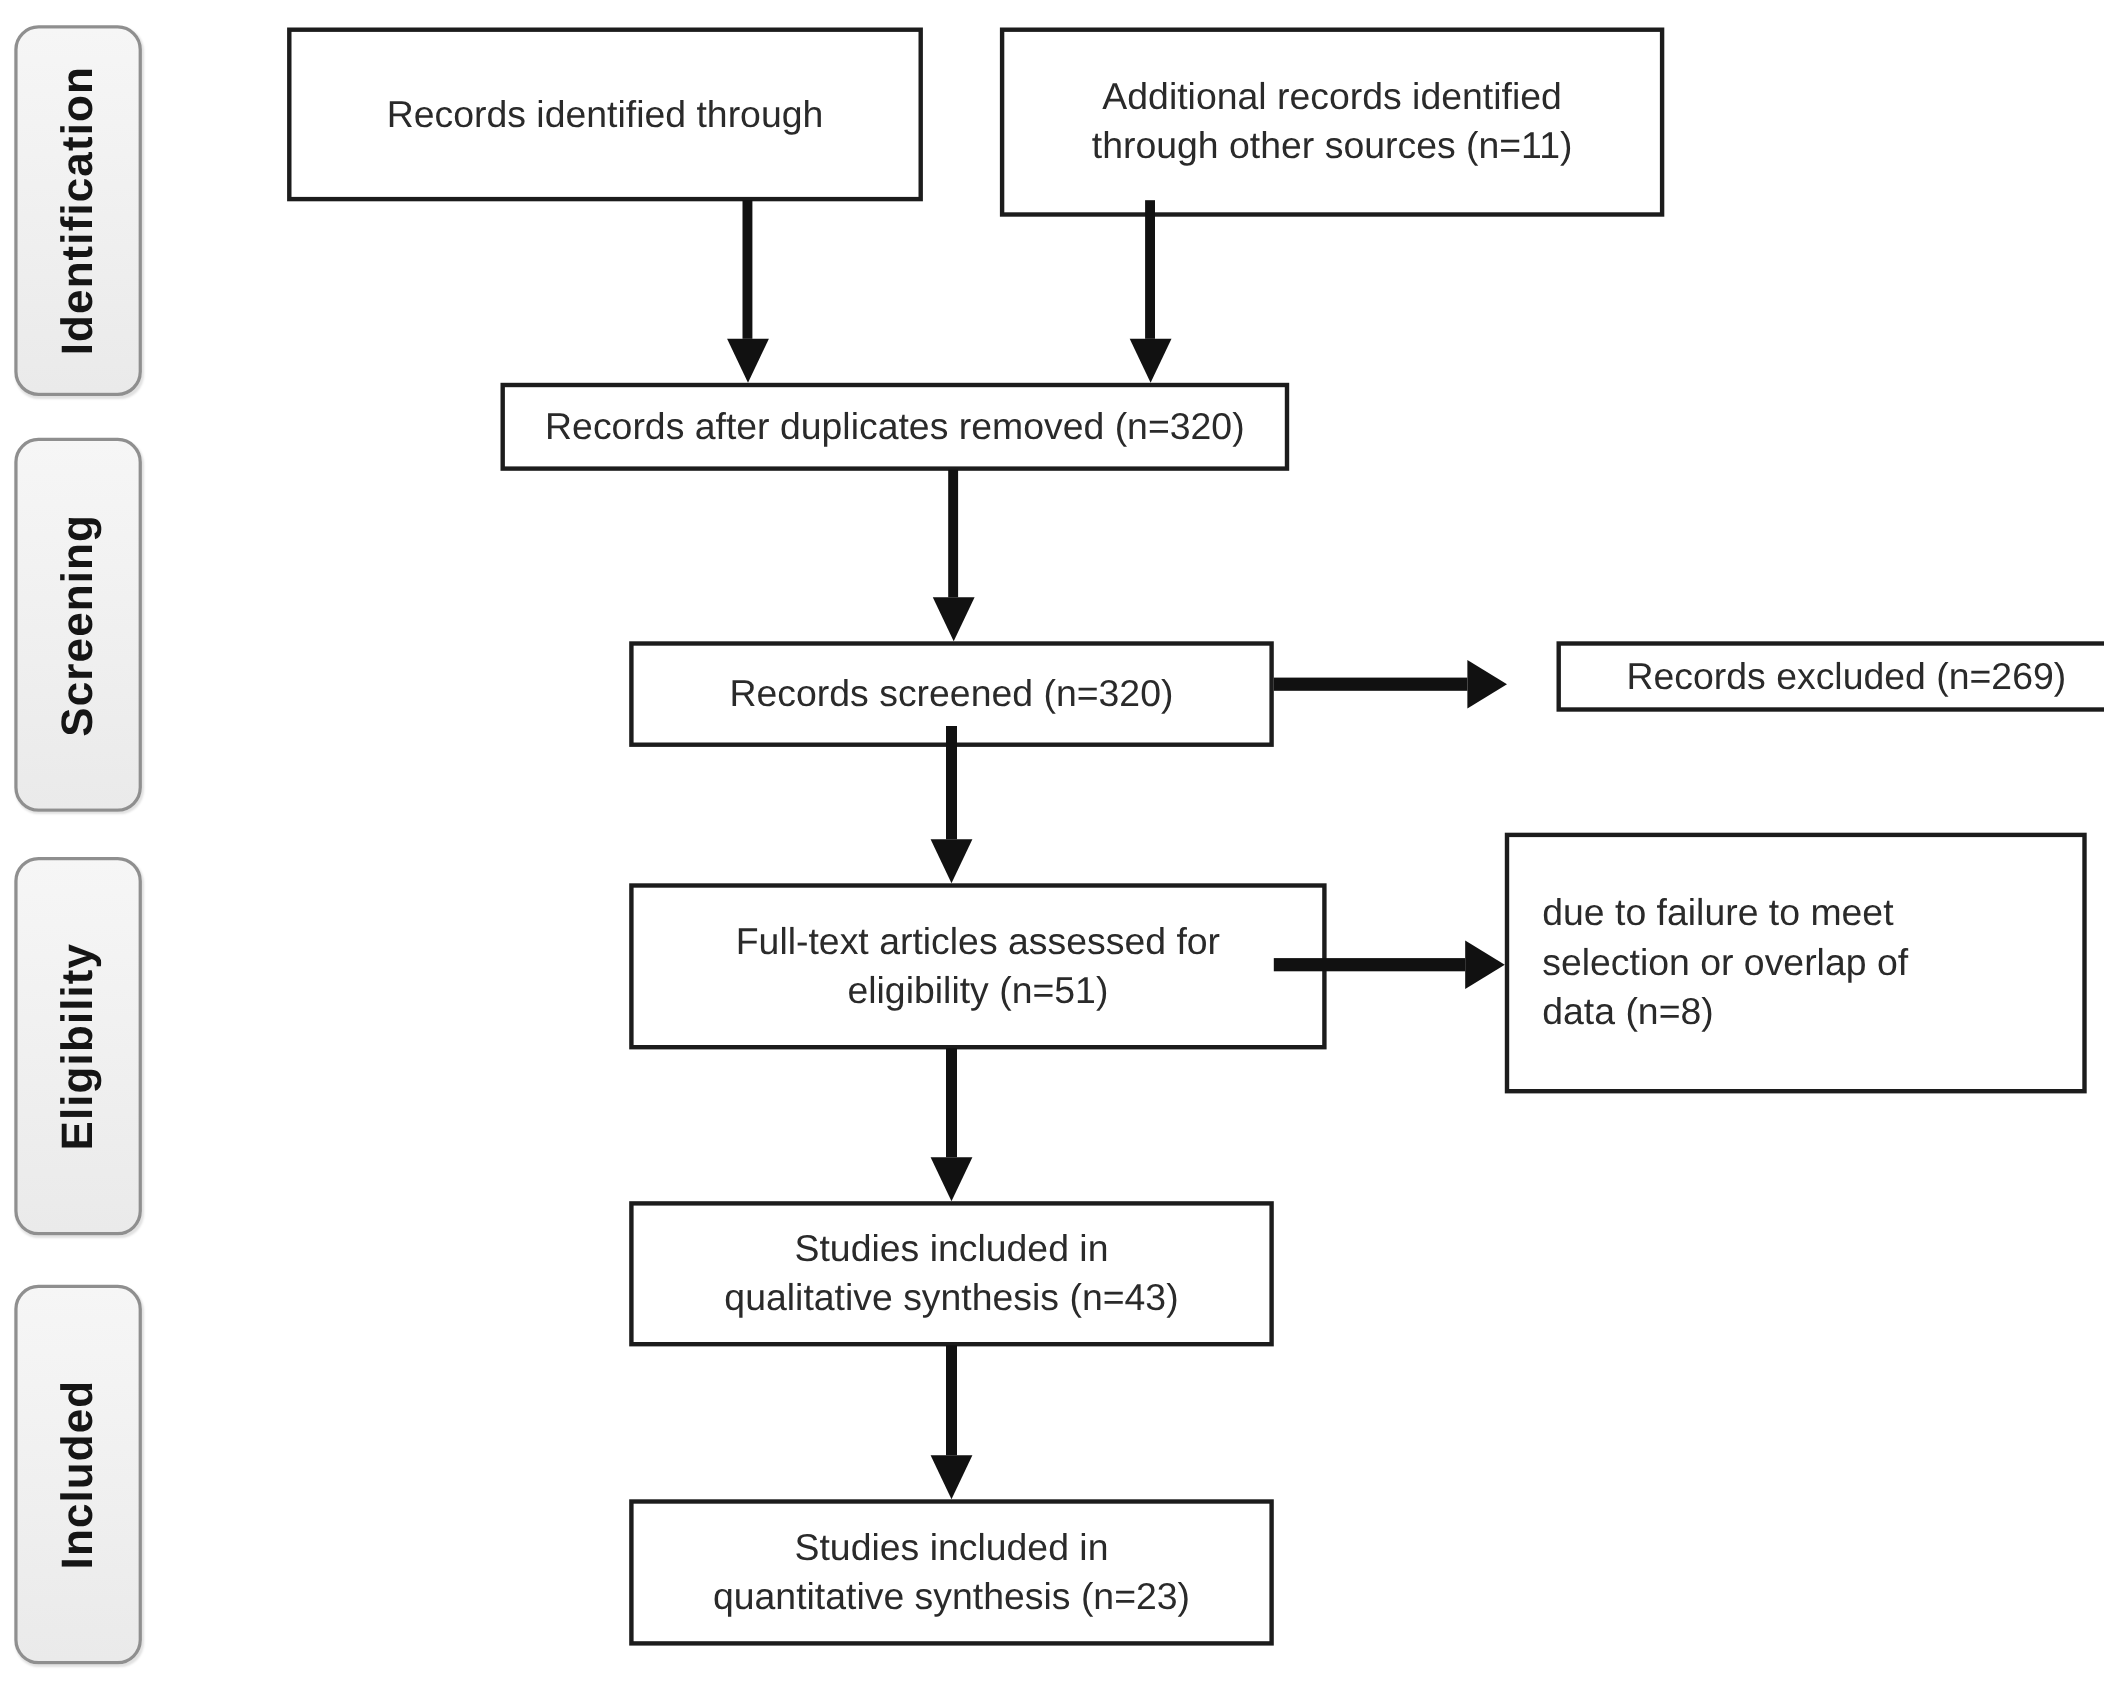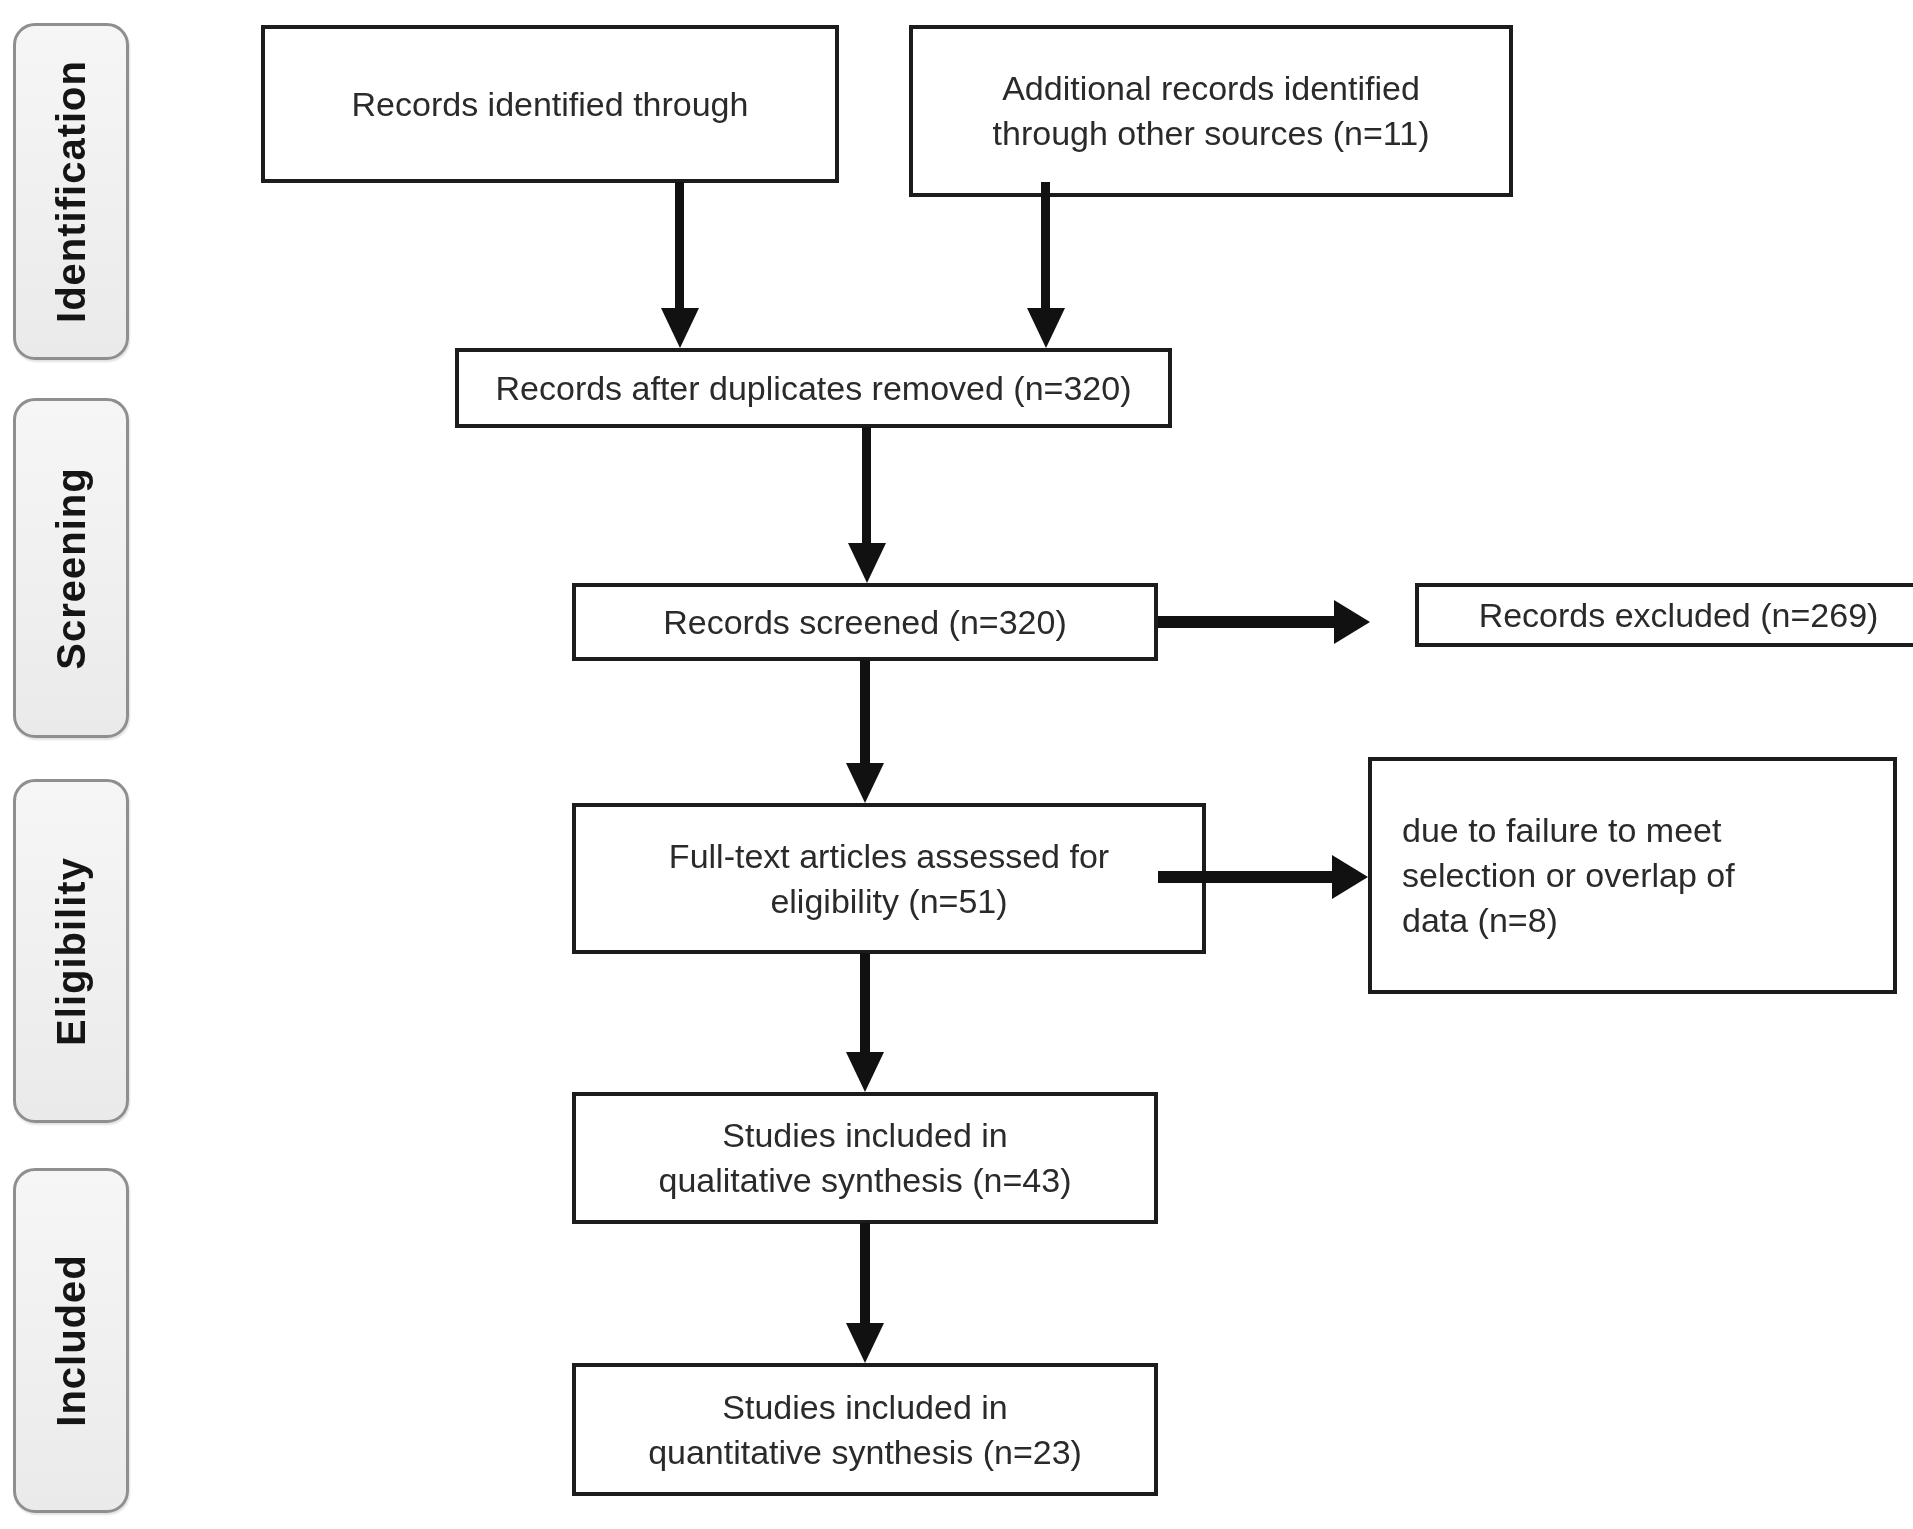--- a/index.html
+++ b/index.html
@@ -50,21 +50,21 @@
     align-items: center;
     justify-content: center;
     text-align: center;
     font-size: 34px;
     line-height: 45px;
     color: #2a2a2a;
   }
   #box-identified        { left: 247px;  top: 25px;   width: 578px; height: 158px; margin-left: 14px; }
   #box-additional        { left: 909px;  top: 25px;   width: 604px; height: 172px; }
   #box-duplicates        { left: 455px;  top: 348px;  width: 717px; height: 80px;  }
-  #box-screened          { left: 572px;  top: 583px;  width: 586px; height: 78px;  }
+  #box-screened          { left: 572px;  top: 583px;  width: 586px; height: 96px;  }
   #box-excluded          { left: 1415px; top: 583px;  width: 527px; height: 64px;  }
   #box-fulltext          { left: 572px;  top: 803px;  width: 634px; height: 151px; text-align: center; }
   #box-fulltext-excluded { left: 1368px; top: 757px;  width: 529px; height: 237px;
                            align-items: flex-start; text-align: left;
                            padding-left: 30px; padding-right: 10px; }
   #box-qualitative       { left: 572px;  top: 1092px; width: 586px; height: 132px; }
   #box-quantitative      { left: 572px;  top: 1363px; width: 586px; height: 133px; }
 
   
   .vshaft { position: absolute; width: 9px;  background: #111111; }

